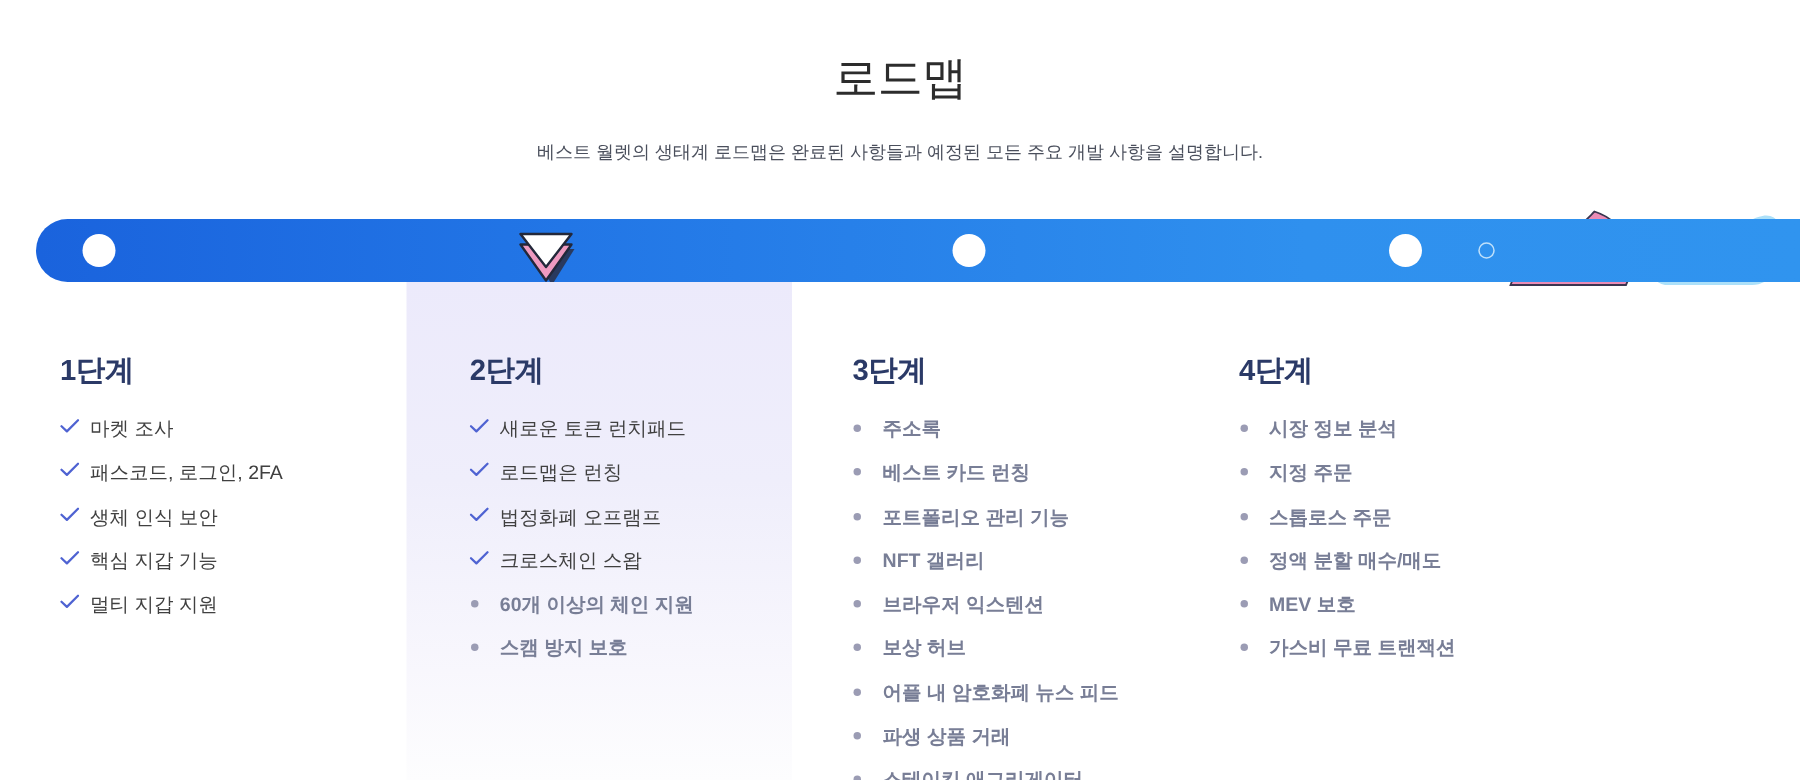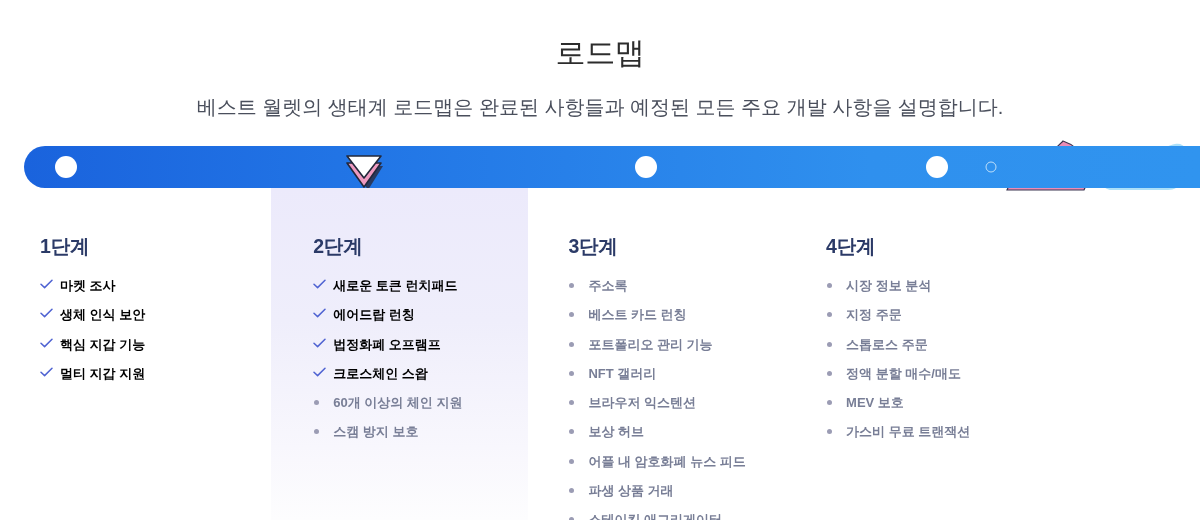--- a/index.html
+++ b/index.html
@@ -23,21 +23,21 @@
   .page-title {
     margin: 0;
     font-size: 30px;
     font-weight: normal;
     color: #2c2c2c;
     letter-spacing: -0.3px;
     line-height: 1.25;
   }
   .page-subtitle {
     margin: 20px 0 0 0;
-    font-size: 20px;
+    font-size: 12px;
     color: #4a4f5c;
     line-height: 1.5;
   }
 
   
   .deco-layer {
     position: absolute;
     left: 0;
     top: 0;
     width: 1200px;
@@ -166,22 +166,22 @@
     width: 5px;
     height: 5px;
     border-radius: 50%;
     background: #9b9cb4;
     margin-left: 1px;
     margin-top: 4px;
   }
 
   .feature-label { display: block; }
   .feature-item.done .feature-label {
-    color: #000000;
-    font-weight: bold;
+    color: #404040;
+    font-weight: normal;
   }
   .feature-item.pending .feature-label {
     color: #787e96;
     font-weight: bold;
   }
 </style>
 </head>
 <body>
 
 <div class="header">
@@ -224,20 +224,28 @@
             </svg>
           </span>
         <span class="feature-label">마켓 조사</span>
       </li>
       <li class="feature-item done">
         <span class="marker-slot">
             <svg class="check-icon" viewBox="0 0 13 10">
               <path d="M1 5.2 L4.6 8.6 L12 1.2" fill="none" stroke="#4f63d2" stroke-width="1.5" stroke-linecap="round" stroke-linejoin="round"></path>
             </svg>
           </span>
+        <span class="feature-label">패스코드, 로그인, 2FA</span>
+      </li>
+      <li class="feature-item done">
+        <span class="marker-slot">
+            <svg class="check-icon" viewBox="0 0 13 10">
+              <path d="M1 5.2 L4.6 8.6 L12 1.2" fill="none" stroke="#4f63d2" stroke-width="1.5" stroke-linecap="round" stroke-linejoin="round"></path>
+            </svg>
+          </span>
         <span class="feature-label">생체 인식 보안</span>
       </li>
       <li class="feature-item done">
         <span class="marker-slot">
             <svg class="check-icon" viewBox="0 0 13 10">
               <path d="M1 5.2 L4.6 8.6 L12 1.2" fill="none" stroke="#4f63d2" stroke-width="1.5" stroke-linecap="round" stroke-linejoin="round"></path>
             </svg>
           </span>
         <span class="feature-label">핵심 지갑 기능</span>
       </li>
@@ -262,21 +270,21 @@
             </svg>
           </span>
         <span class="feature-label">새로운 토큰 런치패드</span>
       </li>
       <li class="feature-item done">
         <span class="marker-slot">
             <svg class="check-icon" viewBox="0 0 13 10">
               <path d="M1 5.2 L4.6 8.6 L12 1.2" fill="none" stroke="#4f63d2" stroke-width="1.5" stroke-linecap="round" stroke-linejoin="round"></path>
             </svg>
           </span>
-        <span class="feature-label">에어드랍 런칭</span>
+        <span class="feature-label">로드맵은 런칭</span>
       </li>
       <li class="feature-item done">
         <span class="marker-slot">
             <svg class="check-icon" viewBox="0 0 13 10">
               <path d="M1 5.2 L4.6 8.6 L12 1.2" fill="none" stroke="#4f63d2" stroke-width="1.5" stroke-linecap="round" stroke-linejoin="round"></path>
             </svg>
           </span>
         <span class="feature-label">법정화폐 오프램프</span>
       </li>
       <li class="feature-item done">

